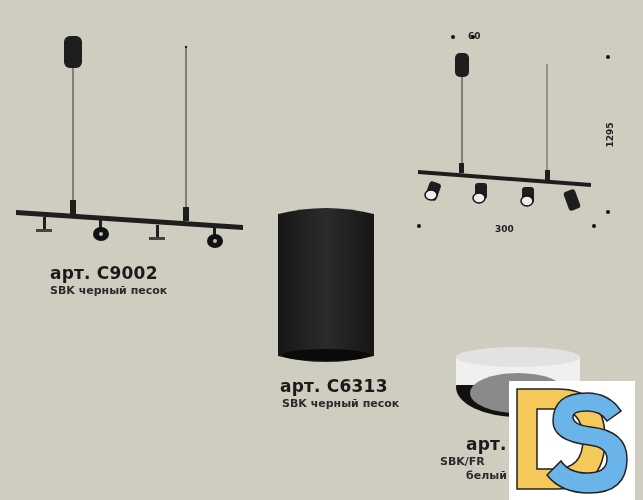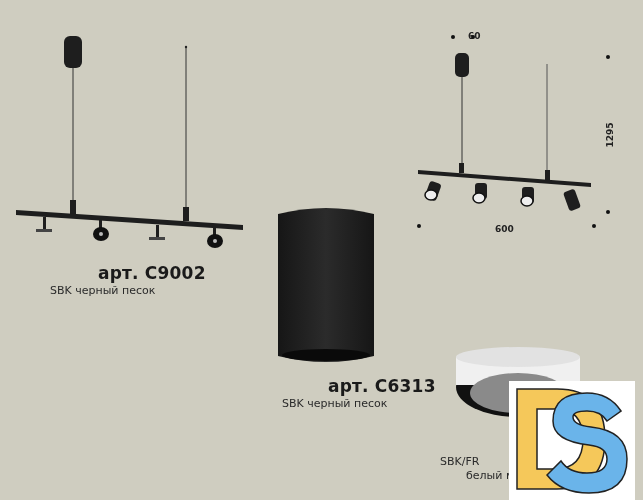--- a/index.html
+++ b/index.html
@@ -1,19 +1,19 @@
 <!DOCTYPE html>
 <html><head>
 <meta charset="utf-8">
 <style>
   html, body { margin:0; padding:0; }
   body { width:643px; height:500px; background:#cfcdc0; position:relative; overflow:hidden; font-family:"DejaVu Sans", sans-serif; color:#1a1a1a; }
   .abs { position:absolute; }
-  .title { font-weight:bold; font-size:17px; letter-spacing:0.2px;margin-left:48px; }
-  .sub { font-size:11px; color:#2a2a2a; line-height:14px; }
+  .title { font-weight:bold; font-size:17px; letter-spacing:0.2px; }
+  .sub { font-size:11px; color:#2a2a2a; line-height:14px;font-weight:bold; }
   .dim { font-size:9px; font-weight:bold; color:#222; }
   .dot { width:4px; height:4px; border-radius:50%; background:#111; position:absolute; }
 </style>
 </head>
 <body>
 
 <svg class="abs" style="left:0;top:20px" width="260" height="240" viewBox="0 0 260 240">
   <rect x="64" y="16" width="18" height="32" rx="6" fill="#1e1e1e"></rect>
   <line x1="73" y1="48" x2="73" y2="186" stroke="#333" stroke-width="1"></line>
   <line x1="186" y1="27" x2="186" y2="192" stroke="#333" stroke-width="1"></line>
@@ -69,21 +69,21 @@
     <ellipse cx="127" cy="181" rx="6" ry="5"></ellipse>
   </g>
 </svg>
 <div class="dot" style="left:451px;top:35px"></div>
 <div class="abs dim" style="left:468px;top:31px">60</div>
 <div class="dot" style="left:471px;top:35px"></div>
 <div class="dot" style="left:606px;top:55px"></div>
 <div class="abs dim" style="left:597px;top:130px;transform:rotate(-90deg)">1295</div>
 <div class="dot" style="left:606px;top:210px"></div>
 <div class="dot" style="left:417px;top:224px"></div>
-<div class="abs dim" style="left:495px;top:224px">600</div>
+<div class="abs dim" style="left:495px;top:224px">300</div>
 <div class="dot" style="left:592px;top:224px"></div>
 
 <svg class="abs" style="left:448px;top:345px" width="140" height="80" viewBox="0 0 140 80">
   <ellipse cx="70" cy="42" rx="62" ry="30" fill="#111"></ellipse>
   <rect x="8" y="12" width="124" height="28" fill="#f0f0f0"></rect>
   <ellipse cx="70" cy="12" rx="62" ry="10" fill="#e2e2e2"></ellipse>
   <ellipse cx="70" cy="48" rx="48" ry="20" fill="#8a8a8a"></ellipse>
 </svg>
 <div class="abs title" style="left:466px;top:434px">арт. N</div>
 <div class="abs sub" style="left:440px;top:455px">SBK/FR</div>

